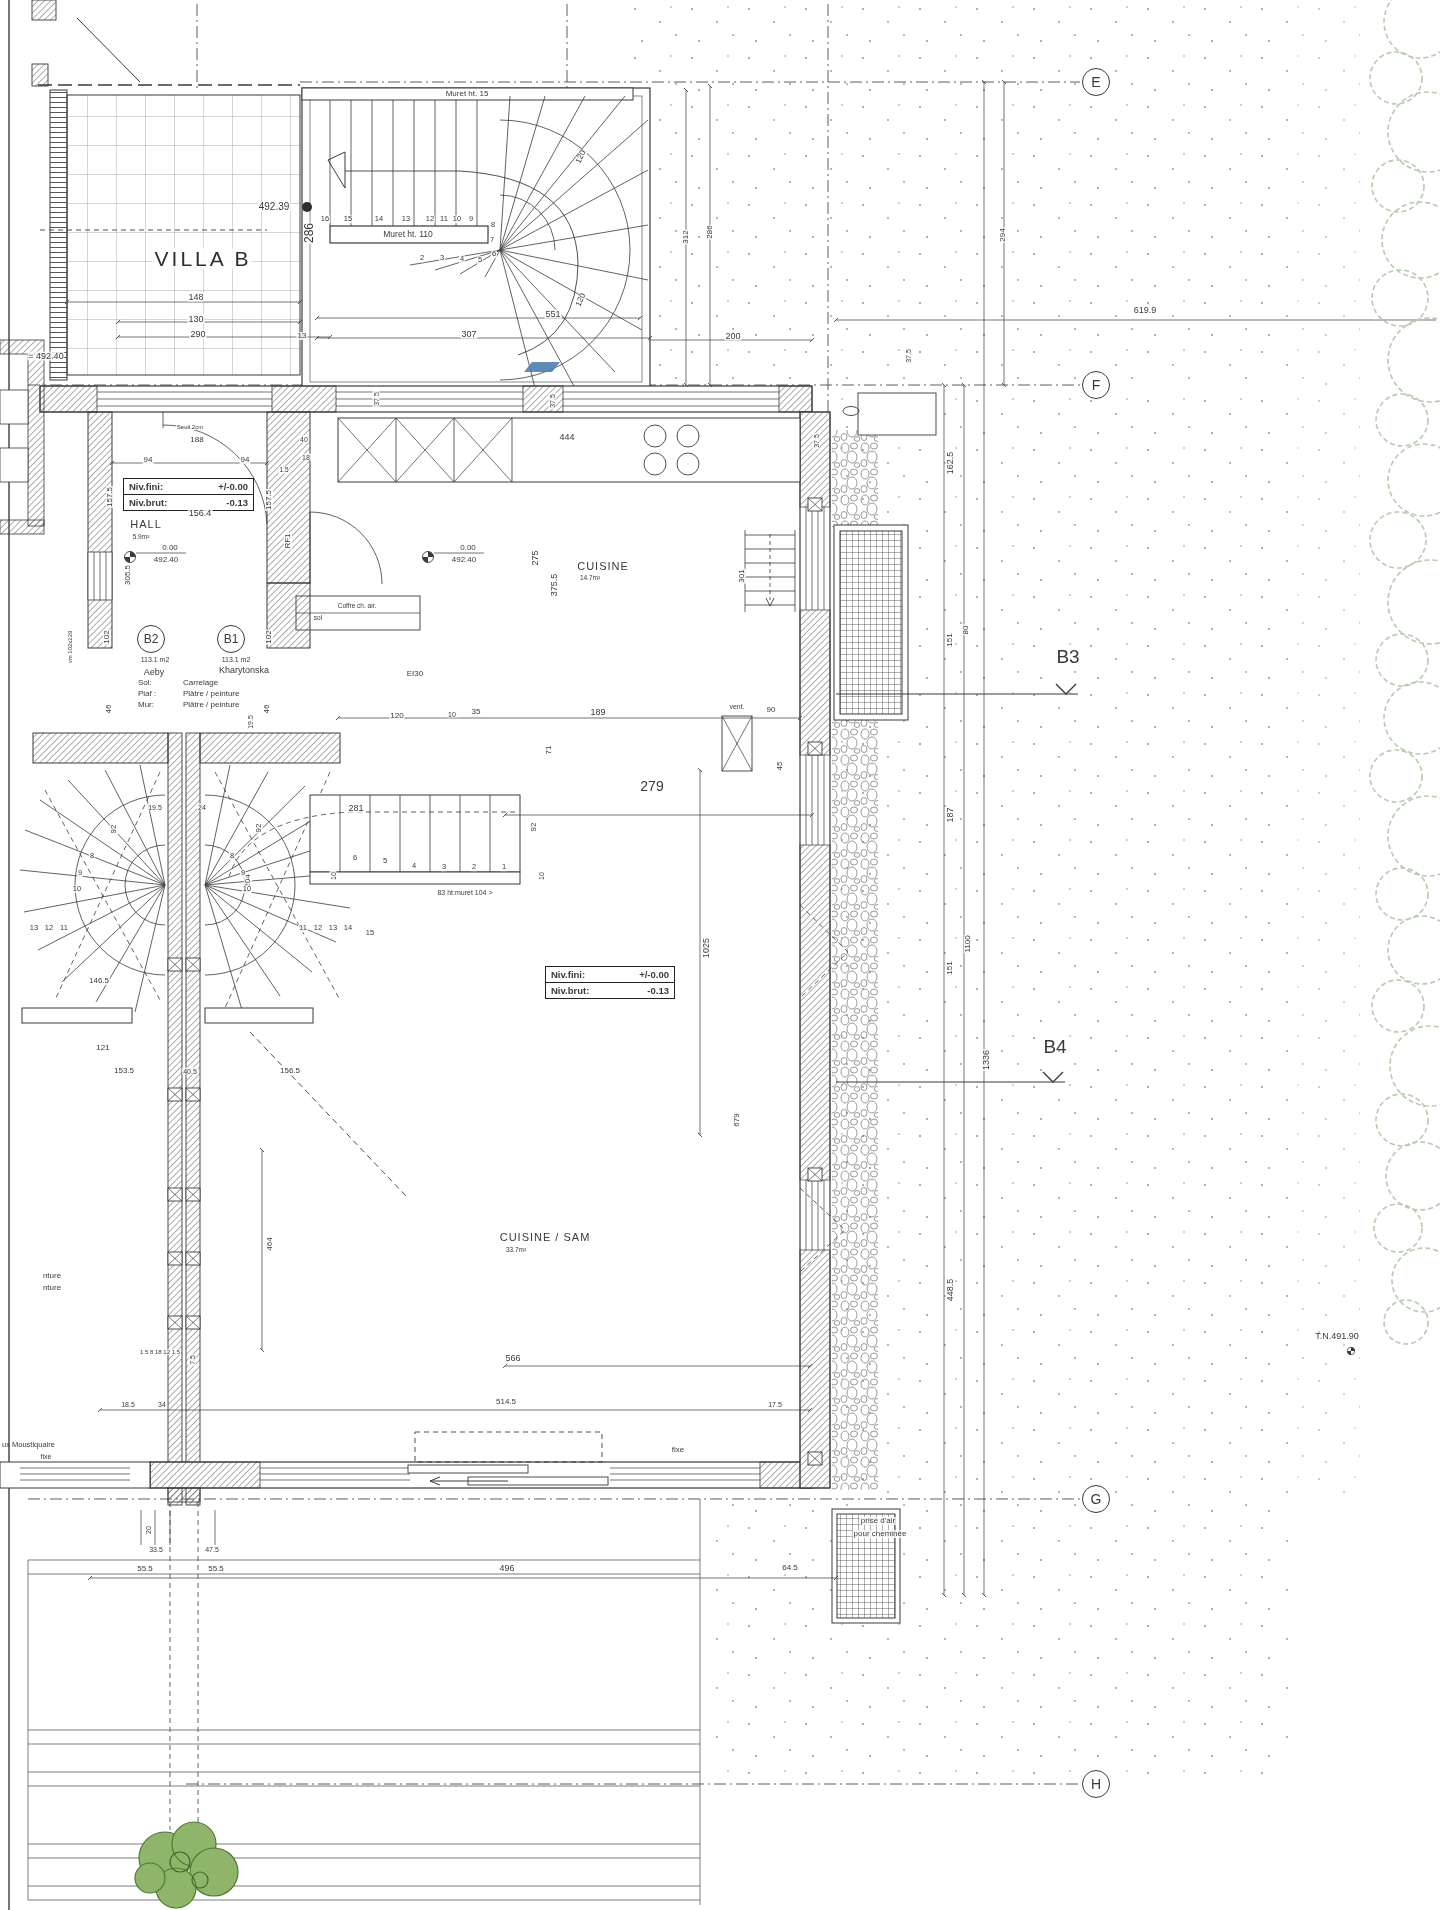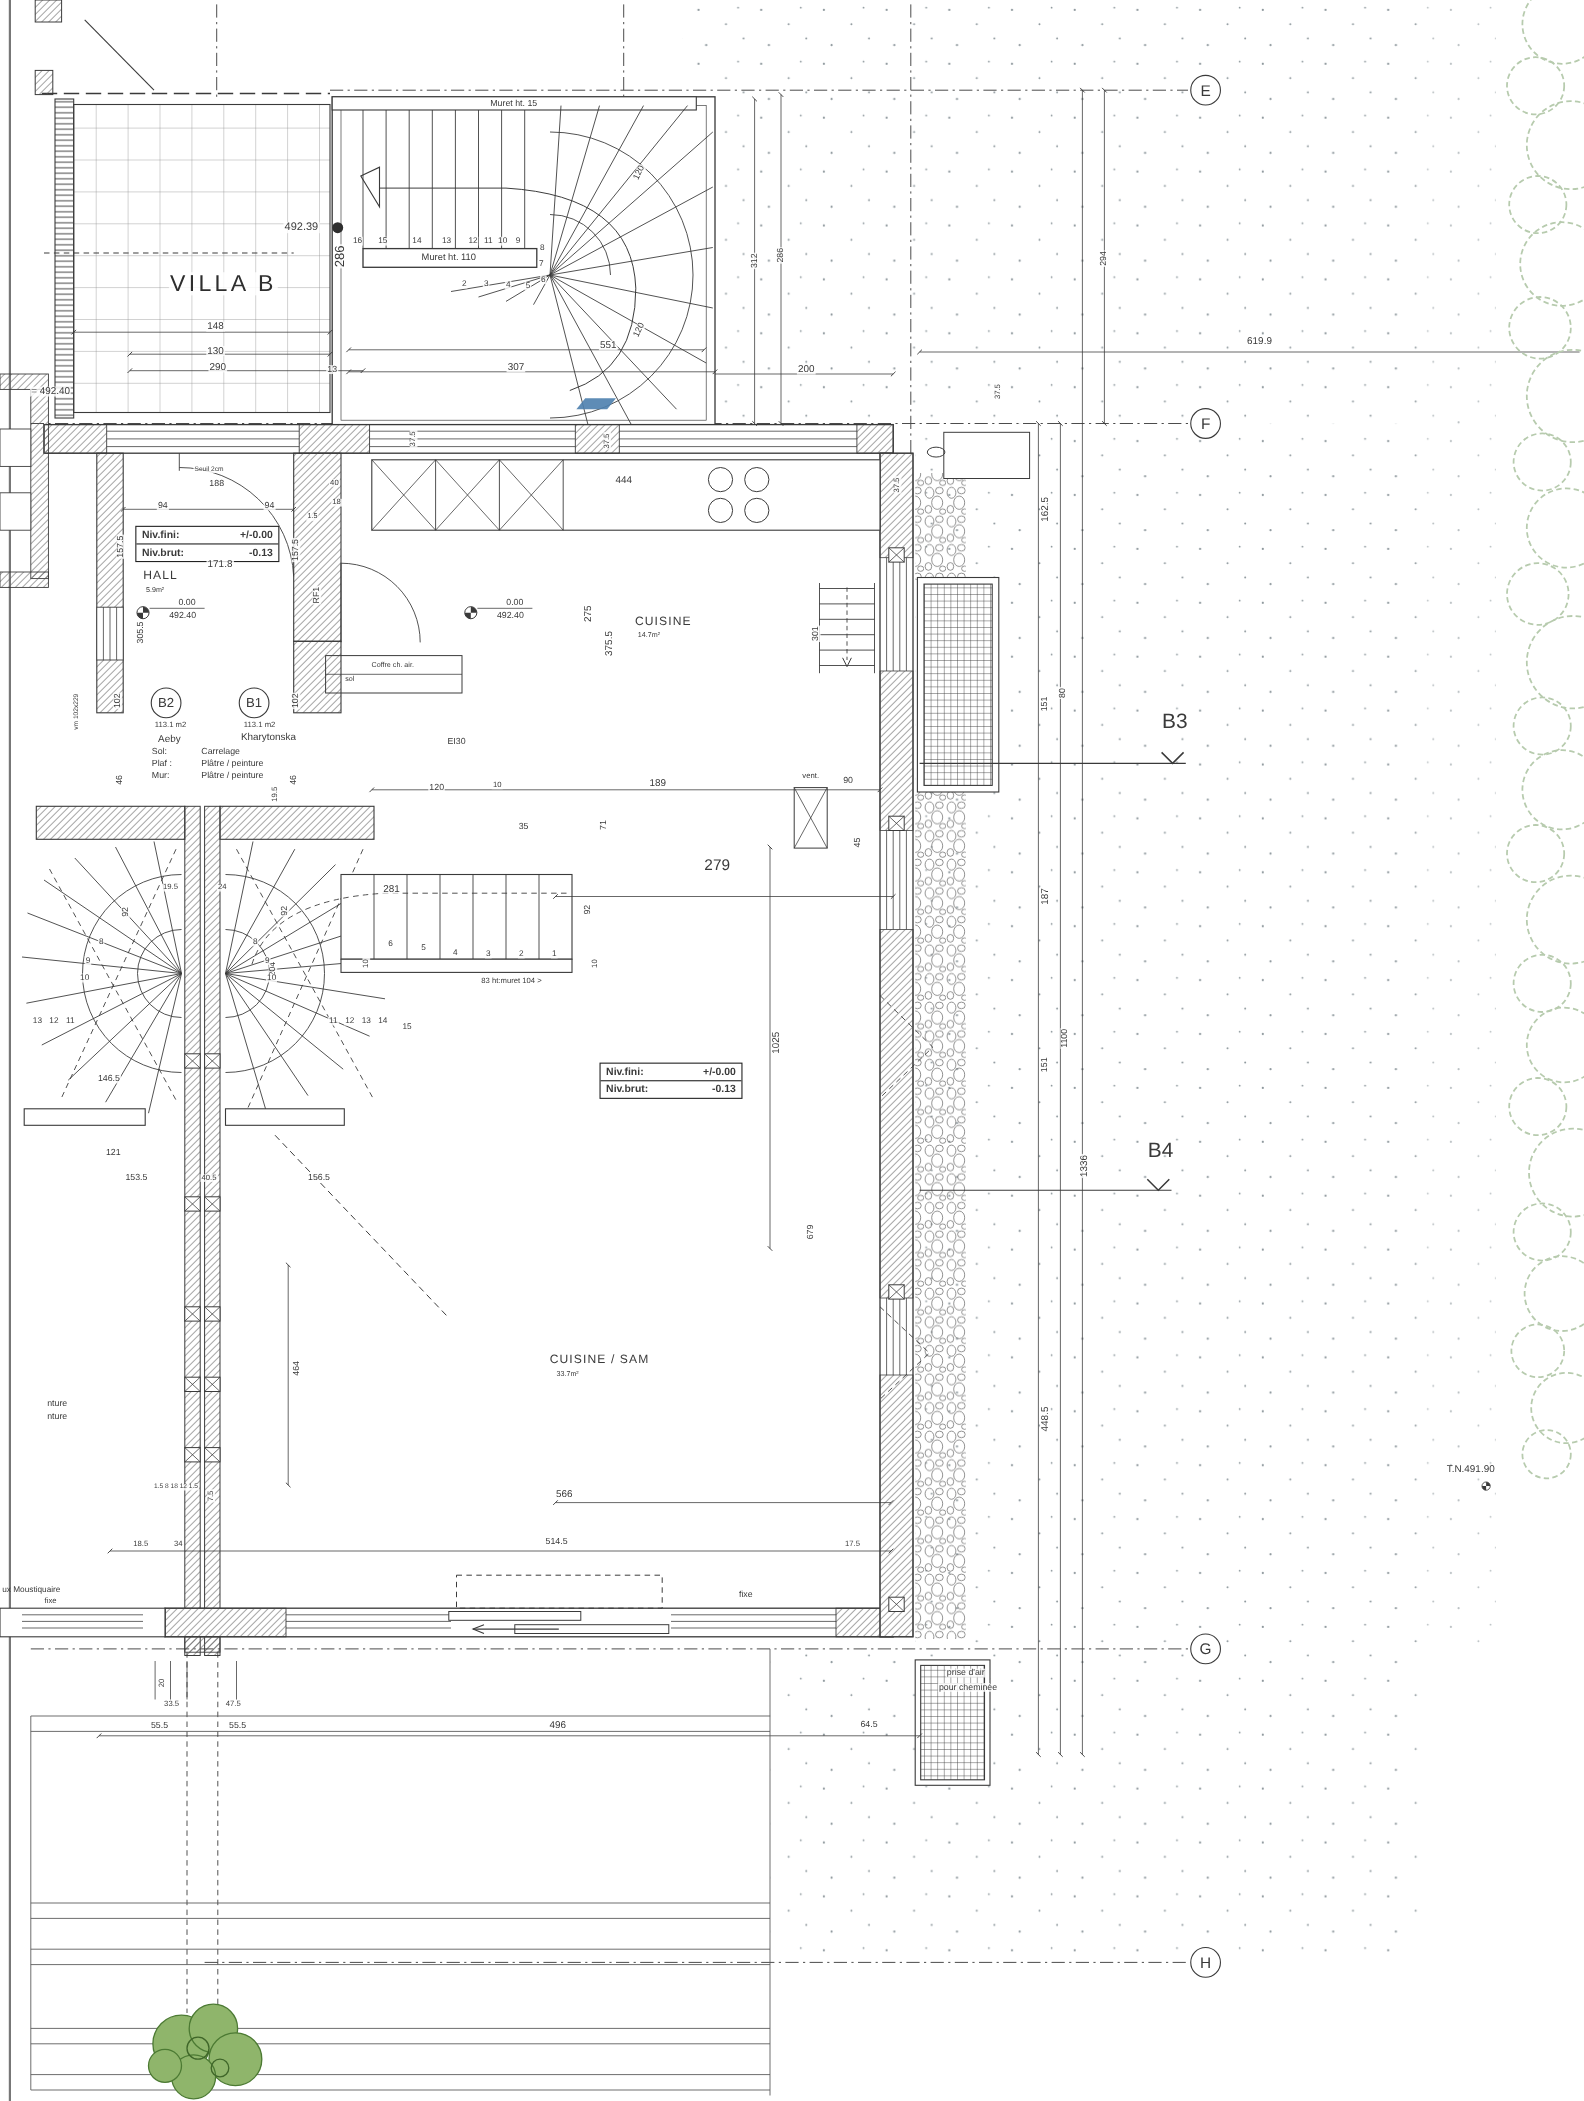--- a/index.html
+++ b/index.html
@@ -569,21 +569,21 @@
       <span class="lbl" style="left: 552px; top: 401px; font-size: 7px; transform: translate(-50%, -50%) rotate(-90deg);">37.5</span>
       <span class="lbl" style="left: 816px; top: 441px; font-size: 7px; transform: translate(-50%, -50%) rotate(-90deg);">37.5</span>
       <span class="lbl" style="left: 908px; top: 356px; font-size: 7px; transform: translate(-50%, -50%) rotate(-90deg);">37.5</span>
       <span class="lbl" style="left: 567px; top: 437px; font-size: 9px;">444</span>
       <span class="lbl" style="left: 197px; top: 440px; font-size: 8px;">188</span>
       <span class="lbl" style="left: 190px; top: 427px; font-size: 6px;">Seuil 2cm</span>
       <span class="lbl" style="left: 148px; top: 460px; font-size: 8px;">94</span>
       <span class="lbl" style="left: 245px; top: 460px; font-size: 8px;">94</span>
       <span class="lbl" style="left: 110px; top: 497px; font-size: 8px; transform: translate(-50%, -50%) rotate(-90deg);">157.5</span>
       <span class="lbl" style="left: 269px; top: 500px; font-size: 8px; transform: translate(-50%, -50%) rotate(-90deg);">157.5</span>
-      <span class="lbl" style="left: 200px; top: 513px; font-size: 9px;">171.8</span>
+      <span class="lbl" style="left: 200px; top: 513px; font-size: 9px;">156.4</span>
       <span class="lbl" style="left: 304px; top: 439px; font-size: 7px;">40</span>
       <span class="lbl" style="left: 306px; top: 457px; font-size: 7px;">18</span>
       <span class="lbl" style="left: 284px; top: 470px; font-size: 6.5px;">1.5</span>
       <span class="lbl" style="left: 128px; top: 575px; font-size: 8px; transform: translate(-50%, -50%) rotate(-90deg);">305.5</span>
       <span class="lbl" style="left: 288px; top: 541px; font-size: 8px; transform: translate(-50%, -50%) rotate(-90deg);">RF1</span>
       <span class="lbl" style="left: 107px; top: 637px; font-size: 8px; transform: translate(-50%, -50%) rotate(-90deg);">102</span>
       <span class="lbl" style="left: 269px; top: 637px; font-size: 8px; transform: translate(-50%, -50%) rotate(-90deg);">102</span>
       <span class="lbl" style="left: 109px; top: 709px; font-size: 8px; transform: translate(-50%, -50%) rotate(-90deg);">46</span>
       <span class="lbl" style="left: 267px; top: 709px; font-size: 8px; transform: translate(-50%, -50%) rotate(-90deg);">46</span>
       <span class="lbl" style="left: 250px; top: 722px; font-size: 7px; transform: translate(-50%, -50%) rotate(-90deg);">19.5</span>
@@ -594,21 +594,21 @@
       <span class="lbl" style="left: 950px; top: 463px; font-size: 9px; transform: translate(-50%, -50%) rotate(-90deg);">162.5</span>
       <span class="lbl" style="left: 950px; top: 640px; font-size: 8px; transform: translate(-50%, -50%) rotate(-90deg);">151</span>
       <span class="lbl" style="left: 966px; top: 630px; font-size: 8px; transform: translate(-50%, -50%) rotate(-90deg);">80</span>
       <span class="lbl" style="left: 950px; top: 815px; font-size: 9px; transform: translate(-50%, -50%) rotate(-90deg);">187</span>
       <span class="lbl" style="left: 950px; top: 968px; font-size: 8px; transform: translate(-50%, -50%) rotate(-90deg);">151</span>
       <span class="lbl" style="left: 968px; top: 944px; font-size: 8px; transform: translate(-50%, -50%) rotate(-90deg);">1100</span>
       <span class="lbl" style="left: 986px; top: 1060px; font-size: 9px; transform: translate(-50%, -50%) rotate(-90deg);">1336</span>
       <span class="lbl" style="left: 950px; top: 1290px; font-size: 9px; transform: translate(-50%, -50%) rotate(-90deg);">448.5</span>
       <span class="lbl" style="left: 397px; top: 716px; font-size: 8px;">120</span>
       <span class="lbl" style="left: 452px; top: 714px; font-size: 7px;">10</span>
-      <span class="lbl" style="left: 476px; top: 752px; font-size: 8px;">35</span>
+      <span class="lbl" style="left: 476px; top: 712px; font-size: 8px;">35</span>
       <span class="lbl" style="left: 598px; top: 712px; font-size: 9px;">189</span>
       <span class="lbl" style="left: 771px; top: 710px; font-size: 8px;">90</span>
       <span class="lbl" style="left: 549px; top: 750px; font-size: 8px; transform: translate(-50%, -50%) rotate(-90deg);">71</span>
       <span class="lbl" style="left: 780px; top: 766px; font-size: 8px; transform: translate(-50%, -50%) rotate(-90deg);">45</span>
       <span class="lbl" style="left: 356px; top: 808px; font-size: 9px;">281</span>
       <span class="lbl" style="left: 652px; top: 786px; font-size: 14px;">279</span>
       <span class="lbl" style="left: 534px; top: 827px; font-size: 8px; transform: translate(-50%, -50%) rotate(-90deg);">92</span>
       <span class="lbl" style="left: 541px; top: 876px; font-size: 7px; transform: translate(-50%, -50%) rotate(-90deg);">10</span>
       <span class="lbl" style="left: 155px; top: 807px; font-size: 7px;">19.5</span>
       <span class="lbl" style="left: 202px; top: 807px; font-size: 7px;">24</span>

